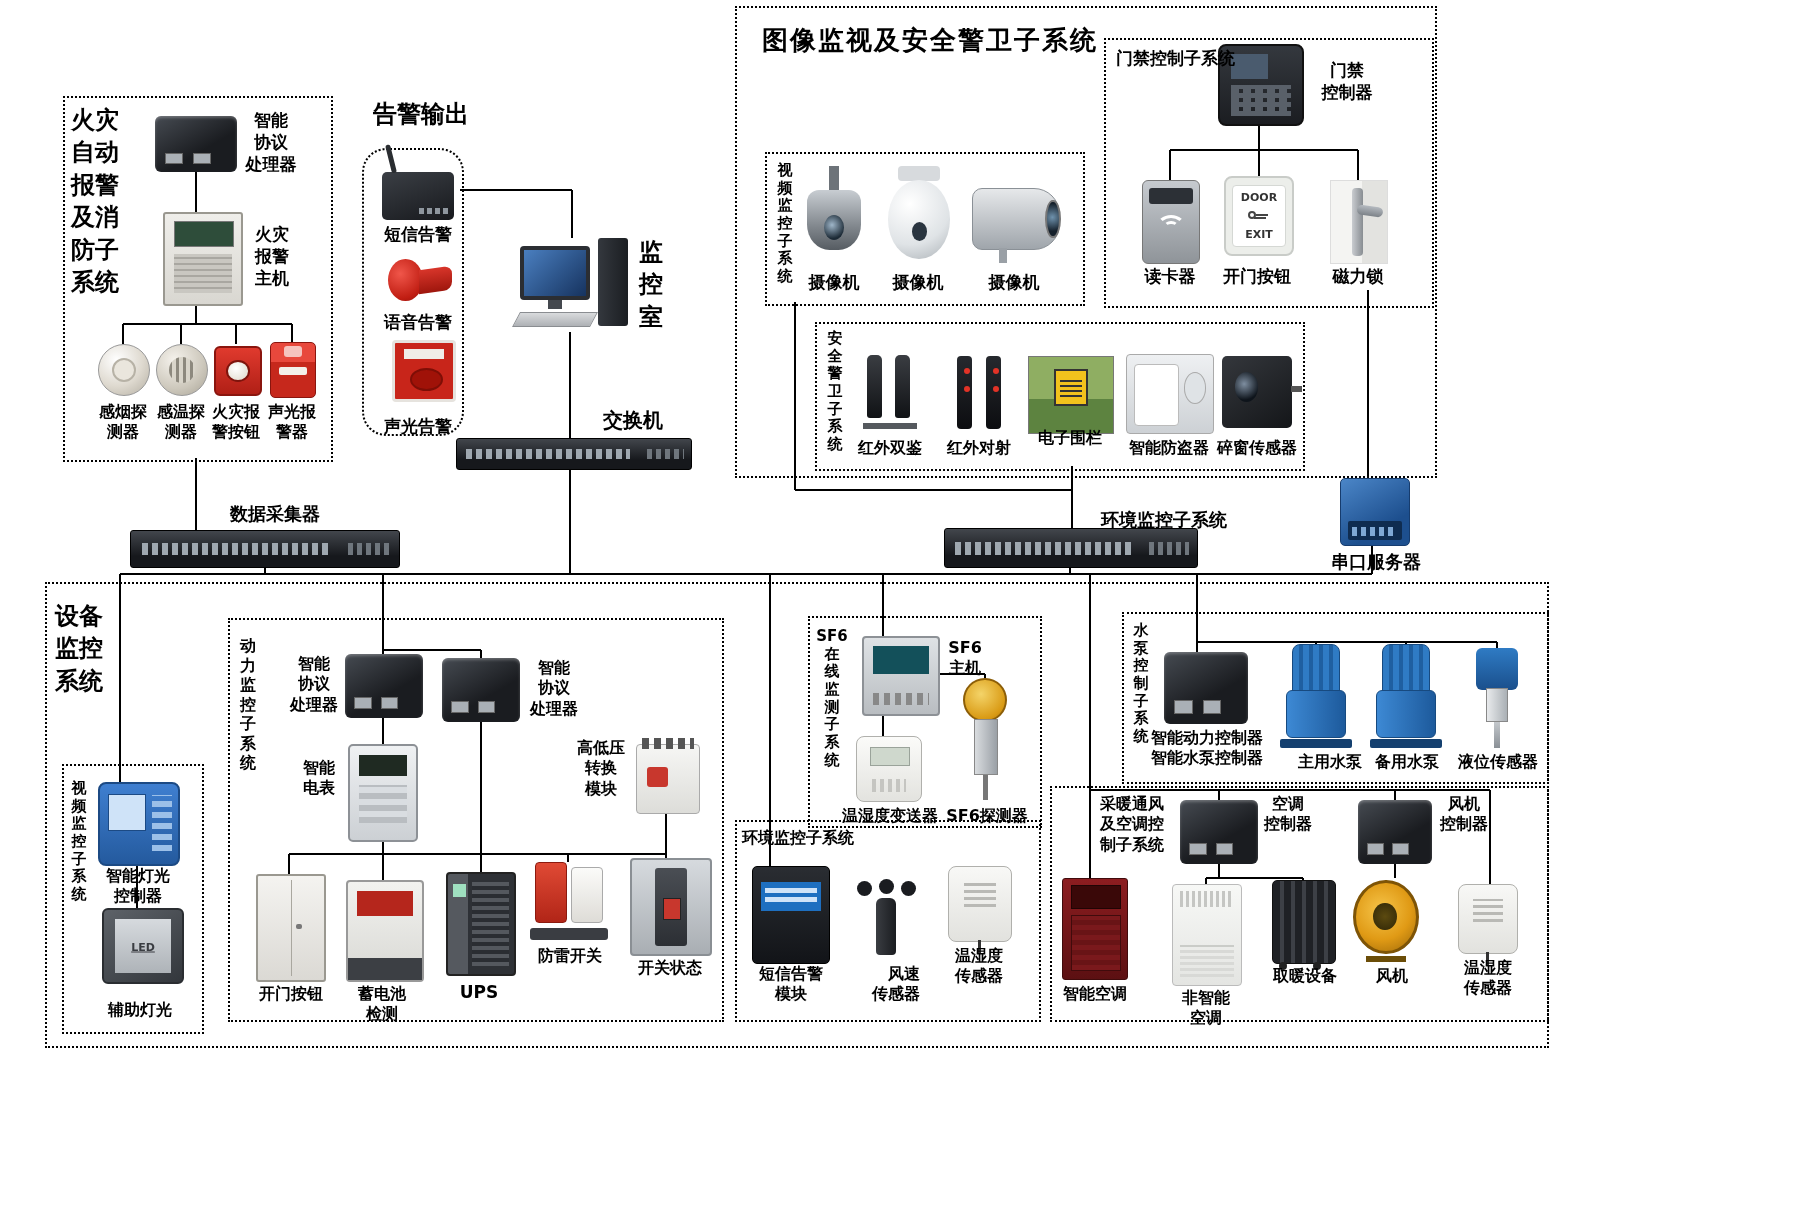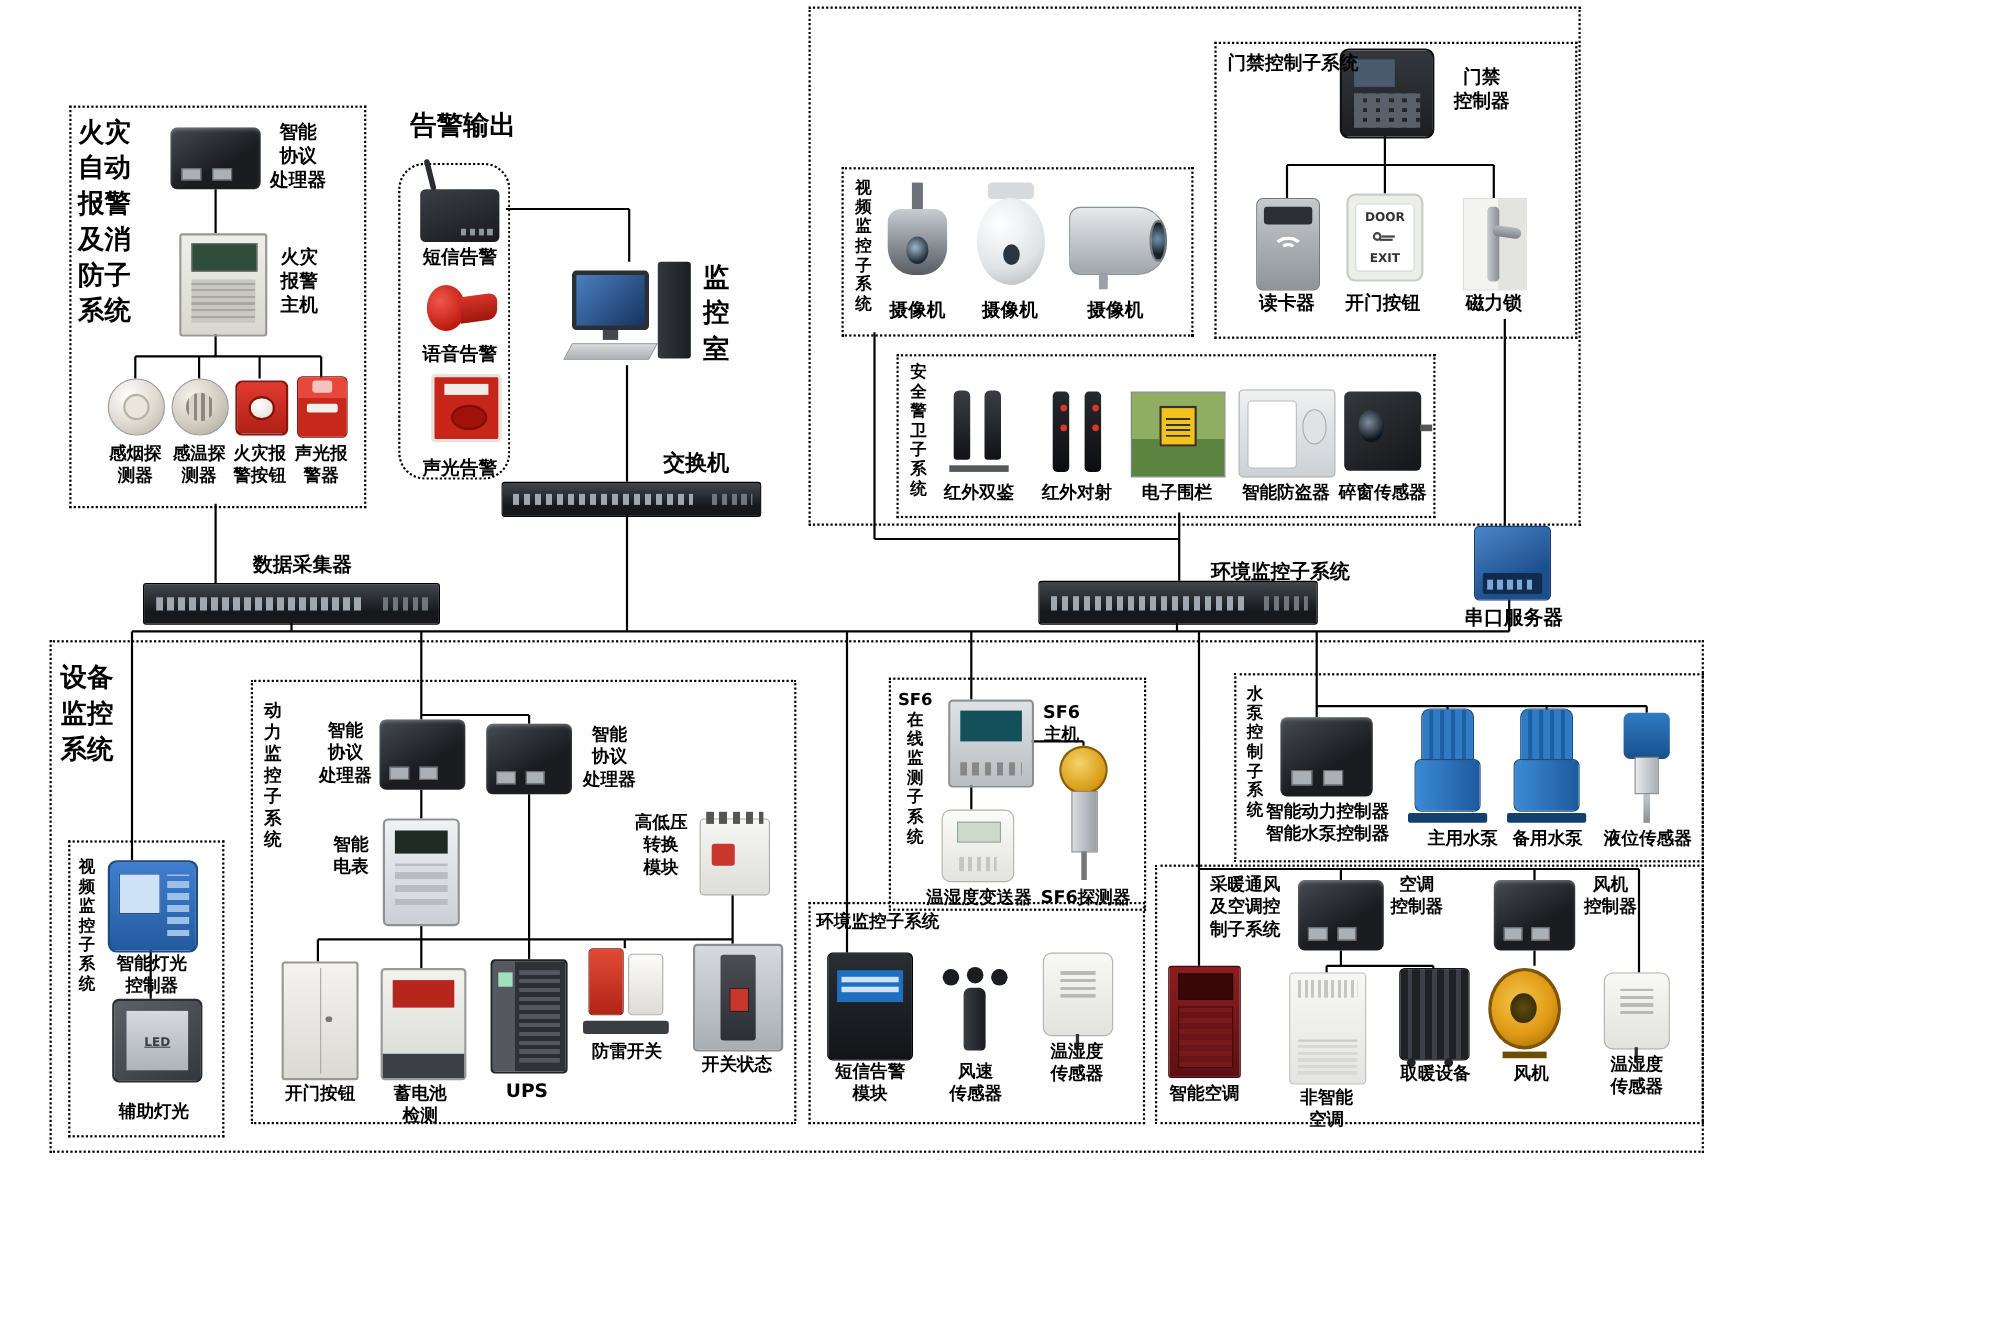--- a/index.html
+++ b/index.html
@@ -267,20 +267,21 @@
     <div class="pc-tower"></div>
     <div class="pc-keyboard"></div>
   </div>
   <div class="lbl fs24" style="left:636px;top:236px;width:30px;">监
 控
 室</div>
   <div class="lbl fs20" style="left:598px;top:408px;width:70px;">交换机</div>
   <div class="dev d-switchbar" style="left:456px;top:438px;width:234px;height:30px;"></div>
 
   <div class="box" style="left:735px;top:6px;width:698px;height:468px;"></div>
+  <div class="lbl fs26" style="left:762px;top:24px;width:360px;text-align:left;">图像监视及安全警卫子系统</div>
 
   <div class="box" style="left:1104px;top:38px;width:326px;height:266px;"></div>
   <div class="lbl" style="left:1116px;top:48px;width:130px;text-align:left;">门禁控制子系统</div>
   <div class="dev d-accctrl" style="left:1218px;top:44px;width:82px;height:78px;"></div>
   <div class="lbl" style="left:1312px;top:60px;width:70px;">门禁
 控制器</div>
   <div class="dev d-reader" style="left:1142px;top:180px;width:56px;height:82px;">
       <div class="wifi"></div>
     </div>
   <div class="dev d-doorbtn" style="left:1224px;top:176px;width:66px;height:76px;">
@@ -326,21 +327,21 @@
       <div class="ir-base"></div>
     </div>
   <div class="dev d-irbeam" style="left:950px;top:354px;width:58px;height:78px;">
       <div class="ir-dots"></div>
     </div>
   <div class="dev d-fence" style="left:1028px;top:356px;width:84px;height:76px;"></div>
   <div class="dev d-antitheft" style="left:1126px;top:354px;width:86px;height:78px;"></div>
   <div class="dev d-winsensor" style="left:1222px;top:356px;width:70px;height:72px;"></div>
   <div class="lbl fs16" style="left:850px;top:438px;width:80px;">红外双鉴</div>
   <div class="lbl fs16" style="left:939px;top:438px;width:80px;">红外对射</div>
-  <div class="lbl fs16" style="left:1030px;top:438px;width:80px;">电子围栏</div>
+  <div class="lbl fs16" style="left:1030px;top:428px;width:80px;">电子围栏</div>
   <div class="lbl fs16" style="left:1124px;top:438px;width:90px;">智能防盗器</div>
   <div class="lbl fs16" style="left:1212px;top:438px;width:90px;">碎窗传感器</div>
 
   <div class="lbl fs18" style="left:220px;top:502px;width:110px;">数据采集器</div>
   <div class="dev d-switchbar" style="left:130px;top:530px;width:268px;height:36px;"></div>
   <div class="lbl fs18" style="left:1094px;top:508px;width:140px;">环境监控子系统</div>
   <div class="dev d-switchbar" style="left:944px;top:528px;width:252px;height:38px;"></div>
   <div class="dev d-serial" style="left:1340px;top:478px;width:68px;height:66px;"></div>
   <div class="lbl fs18" style="left:1326px;top:550px;width:100px;">串口服务器</div>
 
@@ -421,21 +422,21 @@
   <div class="lbl fs16" style="left:838px;top:806px;width:104px;">温湿度变送器</div>
   <div class="lbl fs16" style="left:942px;top:806px;width:90px;">SF6探测器</div>
 
   <div class="box" style="left:735px;top:820px;width:302px;height:198px;"></div>
   <div class="lbl fs16" style="left:742px;top:828px;width:130px;text-align:left;">环境监控子系统</div>
   <div class="dev d-watermod" style="left:752px;top:866px;width:76px;height:96px;"></div>
   <div class="dev d-wind" style="left:854px;top:876px;width:66px;height:84px;"></div>
   <div class="dev d-tempsensor" style="left:948px;top:866px;width:62px;height:74px;"></div>
   <div class="lbl fs16" style="left:752px;top:964px;width:78px;">短信告警
 模块</div>
-  <div class="lbl fs16" style="left:854px;top:964px;width:66px;">风速
+  <div class="lbl fs16" style="left:854px;top:964px;width:66px;text-align:right;">风速
 传感器</div>
   <div class="lbl fs16" style="left:946px;top:946px;width:66px;">温湿度
 传感器</div>
 
   <div class="box" style="left:1122px;top:612px;width:423px;height:168px;"></div>
   <div class="lbl fs15" style="left:1130px;top:622px;width:22px;line-height:1.18;">水
 泵
 控
 制
 子

